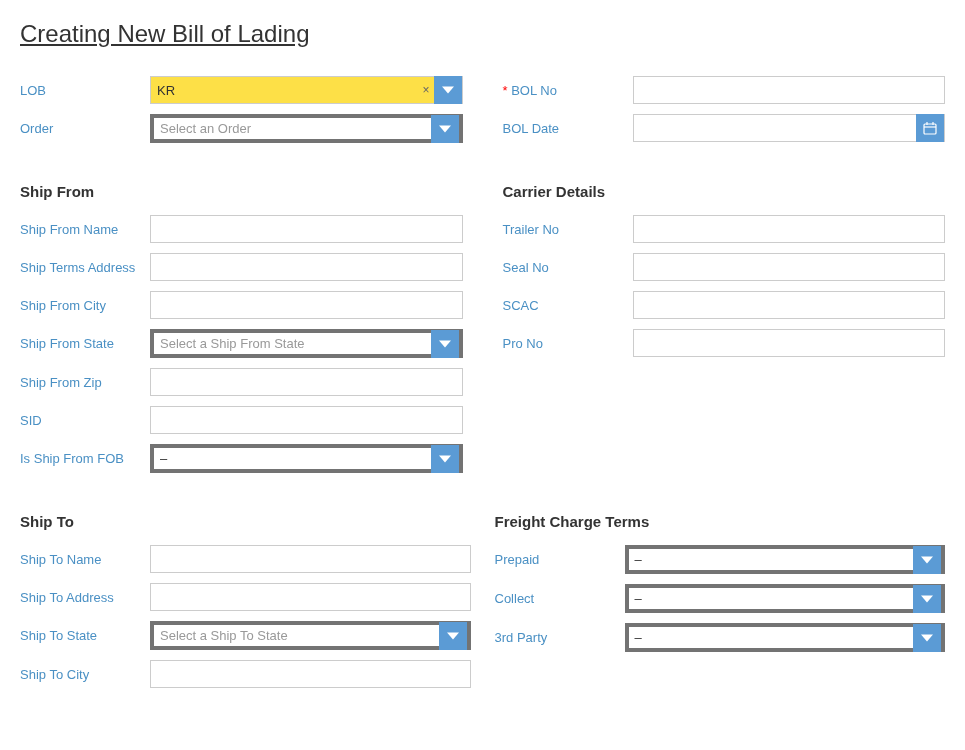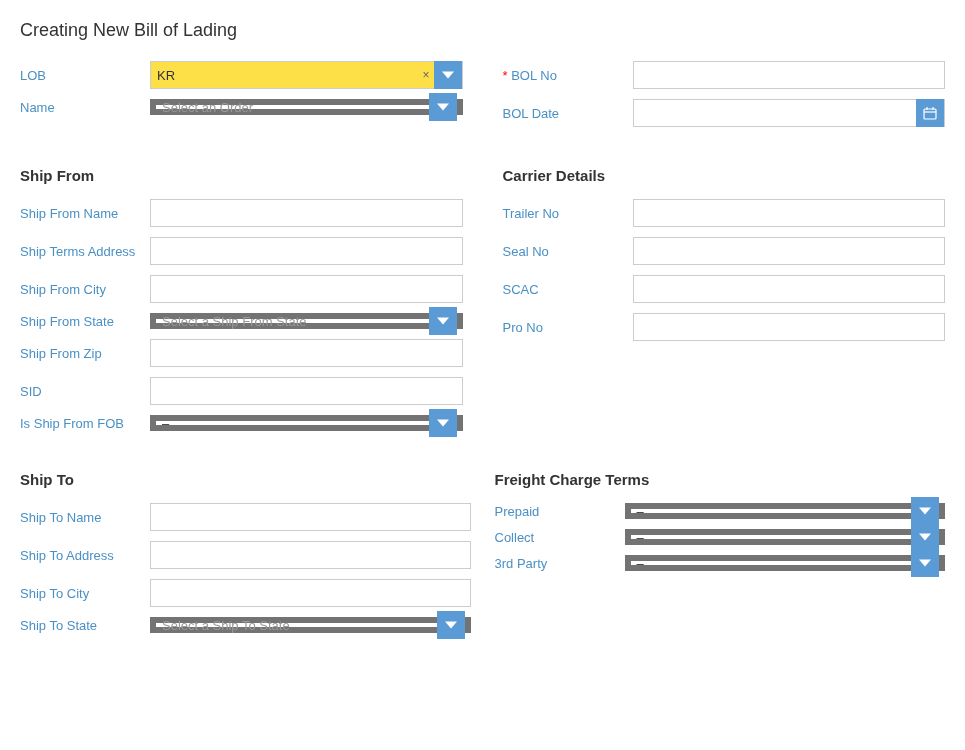--- a/index.html
+++ b/index.html
@@ -5,24 +5,25 @@
     * { box-sizing: border-box; margin: 0; padding: 0; }
     body {
       font-family: Arial, sans-serif;
       font-size: 13px;
       background: #fff;
       color: #333;
       padding: 20px;
       width: 965px;
     }
     h1 {
-      font-size: 18px;
+      font-size: 24px;
       font-weight: normal;
       color: #333;
-      margin-bottom: 20px;
+      margin-bottom: 28px;
+      text-decoration: underline;
     }
     .top-section {
       display: flex;
       gap: 40px;
       margin-bottom: 30px;
     }
     .top-left, .top-right {
       flex: 1;
     }
     .form-row {
@@ -42,22 +43,22 @@
       border: 1px solid #ccc;
       padding: 2px 6px;
       font-size: 13px;
       color: #333;
       outline: none;
     }
     .select-wrapper {
       flex: 1;
       display: flex;
       align-items: center;
-      border: 6px solid #737373;
-      height: 16px;
+      border: 4px solid #737373;
+      height: 29px;
       background: #fff;
     }
     .select-wrapper .select-text {
       flex: 1;
       padding: 2px 6px;
       font-size: 13px;
       color: #999;
       overflow: hidden;
       white-space: nowrap;
     }
@@ -153,21 +154,21 @@
         <span class="lob-clear">×</span>
         <button class="select-btn">
           <svg viewBox="0 0 10 6">
               <polygon points="0,0 10,0 5,6"></polygon>
             </svg>
         </button>
       </div>
     </div>
 
     <div class="form-row">
-      <div class="form-label">Name</div>
+      <div class="form-label">Order</div>
       <div class="select-wrapper">
         <span class="select-text">Select an Order</span>
         <button class="select-btn">
           <svg viewBox="0 0 10 6">
               <polygon points="0,0 10,0 5,6"></polygon>
             </svg>
         </button>
       </div>
     </div>
   </div>
@@ -284,34 +285,34 @@
       <div class="form-label">Ship To Name</div>
       <input class="form-control" type="text" value="" style="">
     </div>
 
     <div class="form-row">
       <div class="form-label">Ship To Address</div>
       <input class="form-control" type="text" value="" style="">
     </div>
 
     <div class="form-row">
+      <div class="form-label">Ship To State</div>
+      <div class="select-wrapper">
+        <span class="select-text">Select a Ship To State</span>
+        <button class="select-btn">
+          <svg viewBox="0 0 10 6">
+              <polygon points="0,0 10,0 5,6"></polygon>
+            </svg>
+        </button>
+      </div>
+    </div>
+
+    <div class="form-row">
       <div class="form-label">Ship To City</div>
       <input class="form-control" type="text" value="" style="">
-    </div>
-
-    <div class="form-row">
-      <div class="form-label">Ship To State</div>
-      <div class="select-wrapper">
-        <span class="select-text">Select a Ship To State</span>
-        <button class="select-btn">
-          <svg viewBox="0 0 10 6">
-              <polygon points="0,0 10,0 5,6"></polygon>
-            </svg>
-        </button>
-      </div>
     </div>
   </div>
   <div class="bottom-right">
     <div class="section-title">Freight Charge Terms</div>
 
     <div class="form-row">
       <div class="form-label">Prepaid</div>
       <div class="select-wrapper">
         <span class="select-text has-value">–</span>
         <button class="select-btn">

